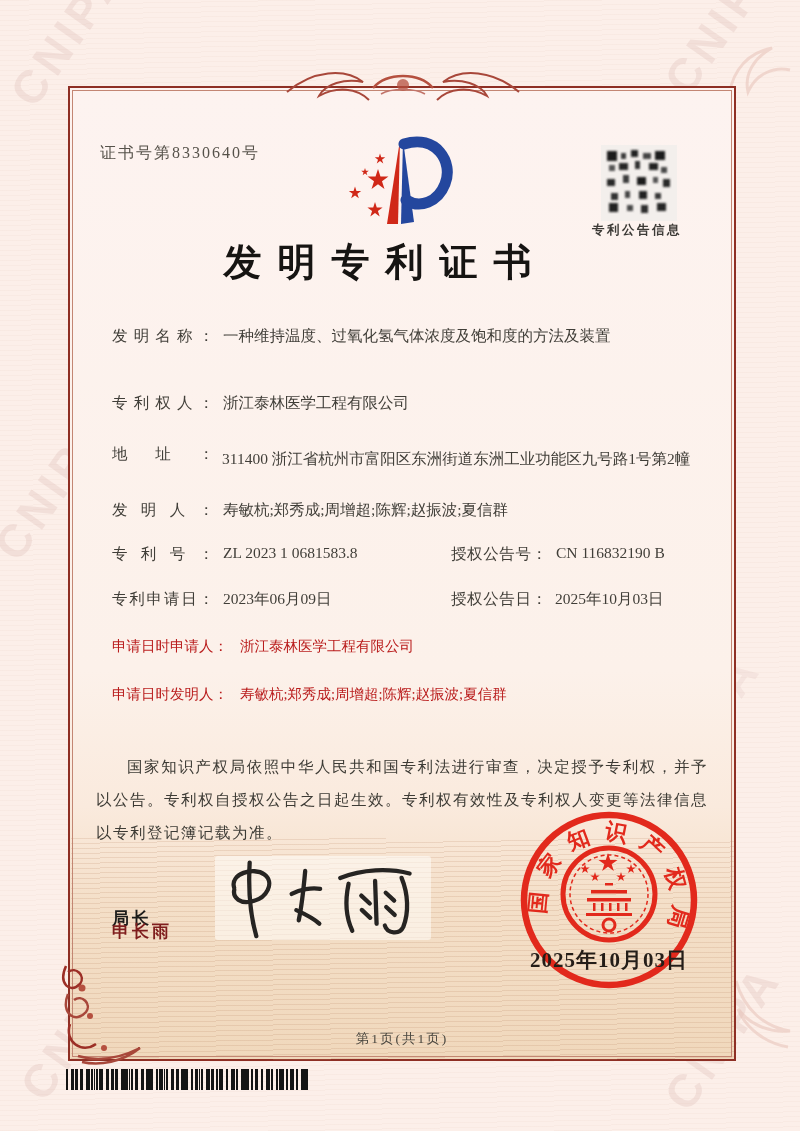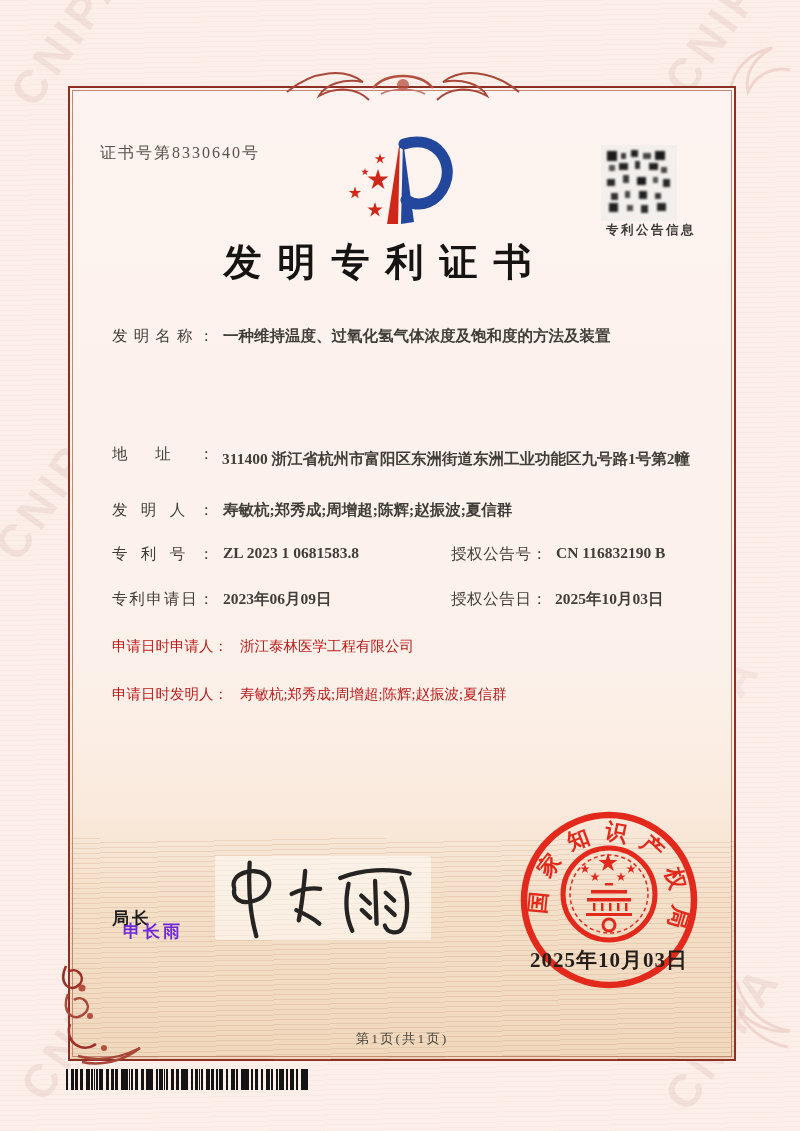--- a/index.html
+++ b/index.html
@@ -34,54 +34,54 @@
     background:repeating-linear-gradient(179deg, rgba(186,134,100,0.20) 0 1px, transparent 1px 5px);
     pointer-events:none;
   }
   .cert-no{
     position:absolute;left:100px;top:143px;
     font-size:16px;letter-spacing:2px;color:#56524a;
   }
   .logo{position:absolute;left:330px;top:136px;width:145px;height:104px;}
   .qr{position:absolute;left:601px;top:145px;width:76px;height:76px;}
   .qr-caption{
-    position:absolute;left:592px;top:222px;width:104px;text-align:right;
+    position:absolute;left:592px;top:222px;width:104px;text-align:left;
     font-size:12.5px;letter-spacing:2.5px;color:#3c3a36;font-weight:bold;
   }
   .title{
     position:absolute;left:0;top:237px;width:755px;text-align:center;
     font-size:38px;font-weight:bold;color:#161412;
     letter-spacing:16px;text-indent:16px;
   }
   .row{position:absolute;left:112px;font-size:15.5px;color:#403e38;white-space:nowrap;}
   .lbl{display:inline-block;width:102px;text-align:justify;text-align-last:justify;vertical-align:top;}
-  .val{display:inline-block;margin-left:9px;vertical-align:top;white-space:normal;font-weight:bold;}
+  .val{display:inline-block;margin-left:9px;vertical-align:top;white-space:normal;}
   .val.wide{width:505px;line-height:29px;margin-left:8px;}
   .pair-right{position:absolute;left:339px;top:0;}
   .lbl2{display:inline-block;width:96px;text-align:justify;text-align-last:justify;vertical-align:top;}
   .row-filing{position:absolute;left:112px;font-size:14.5px;color:#b91c1c;white-space:nowrap;}
   .row-filing .valf{margin-left:12px;}
   .paragraph{
     position:absolute;left:96px;top:750px;width:612px;
     font-size:15.5px;line-height:33px;color:#3d3b35;
     text-align:justify;text-indent:2em;letter-spacing:1.5px;
   }
   .sig-backdrop{
     position:absolute;left:215px;top:856px;width:216px;height:84px;
     background:rgba(255,253,249,0.55);border-radius:3px;
   }
   .director-label{
     position:absolute;left:112px;top:884px;
     font-family:"Liberation Sans",sans-serif;font-weight:bold;
     font-size:17px;color:#1d1c1a;letter-spacing:3px;margin-top:23px;
   }
   .director-name{
-    position:absolute;left:123px;top:920px;
+    position:absolute;left:112px;top:920px;
     font-family:Liberation Sans, sans-serif;font-weight:bold;
-    font-size:17px;color:#6d28d9;letter-spacing:3px;
+    font-size:17px;color:#7f1d1d;letter-spacing:3px;
   }
   .signature{position:absolute;left:220px;top:852px;transform:rotate(-2deg);}
   .seal{position:absolute;left:503px;top:806px;}
   .seal-date{
     position:absolute;left:503px;top:946px;width:212px;text-align:center;
     font-size:21px;font-weight:bold;color:#241d18;letter-spacing:1px;
   }
   .page-no{
     position:absolute;left:68px;top:1030px;width:668px;text-align:center;
     font-size:13.5px;color:#4b4840;letter-spacing:2px;
@@ -190,20 +190,23 @@
       <rect x="56" y="58" width="9" height="8" fill="#252525"></rect>
     </g>
   </svg>
   <div class="qr-caption">专利公告信息</div>
 
   <div class="title">发明专利证书</div>
 
   <div class="row" style="top:326px">
     <span class="lbl">发明名称：</span><span class="val" style="width:505px">一种维持温度、过氧化氢气体浓度及饱和度的方法及装置</span>
   </div>
+  <div class="row" style="top:393px">
+    <span class="lbl">专利权人：</span><span class="val">浙江泰林医学工程有限公司</span>
+  </div>
   <div class="row" style="top:444px">
     <span class="lbl">地址：</span><span class="val wide">311400 浙江省杭州市富阳区东洲街道东洲工业功能区九号路1号第2幢</span>
   </div>
   <div class="row" style="top:500px">
     <span class="lbl">发明人：</span><span class="val">寿敏杭;郑秀成;周增超;陈辉;赵振波;夏信群</span>
   </div>
 
   <div class="row" style="top:544px">
     <span class="lbl">专利号：</span><span class="val">ZL 2023 1 0681583.8</span>
     <span class="pair-right">
@@ -217,20 +220,21 @@
     </span>
   </div>
 
   <div class="row-filing" style="top:637px">
     <span>申请日时申请人：</span><span class="valf">浙江泰林医学工程有限公司</span>
   </div>
   <div class="row-filing" style="top:685px">
     <span>申请日时发明人：</span><span class="valf">寿敏杭;郑秀成;周增超;陈辉;赵振波;夏信群</span>
   </div>
 
+  <div class="paragraph">国家知识产权局依照中华人民共和国专利法进行审查，决定授予专利权，并予以公告。专利权自授权公告之日起生效。专利权有效性及专利权人变更等法律信息以专利登记簿记载为准。</div>
 
   <div class="sig-backdrop"></div>
   <div class="director-label">局长</div>
   <div class="director-name">申长雨</div>
 
   <svg class="signature" width="205" height="92" viewBox="0 0 200 90">
     <g fill="none" stroke="#262422" stroke-width="4.2" stroke-linecap="round">
       <path d="M14,32 C10,18 34,12 44,20 C54,28 46,44 30,46 C20,48 12,42 14,34"></path>
       <path d="M30,8 C28,30 28,56 34,80"></path>
       <path d="M84,18 C82,34 80,50 76,66"></path>

